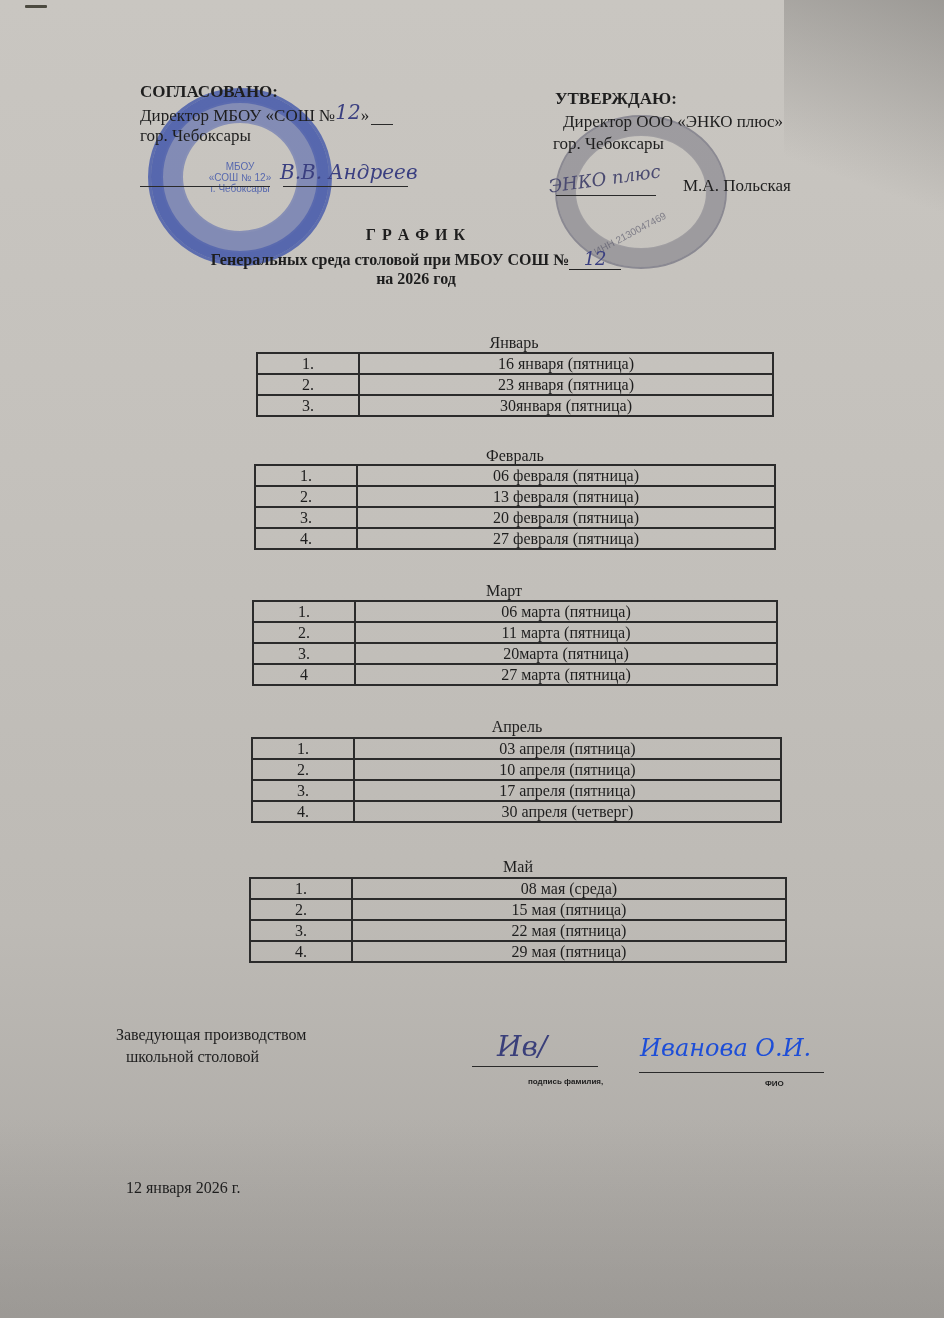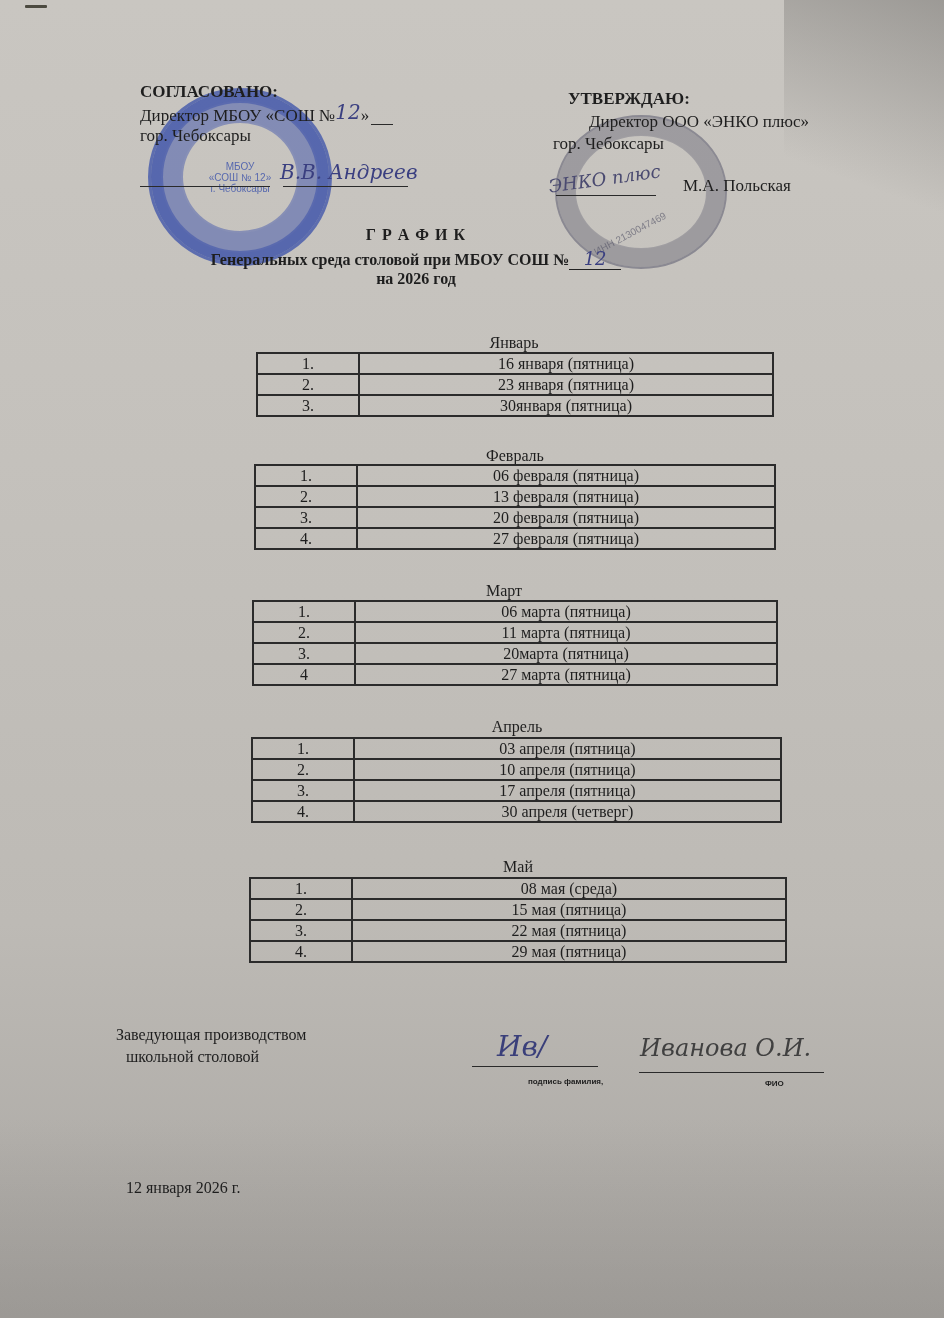--- a/index.html
+++ b/index.html
@@ -79,22 +79,22 @@
   <div class="sigline" style="left:371px; top:124px; width:22px;"></div>
   <div class="abs hdr" style="left:140px; top:126px;">гор. Чебоксары</div>
   <div class="sigline" style="left:140px; top:186px; width:130px;"></div>
   <div class="sigline" style="left:283px; top:186px; width:125px;"></div>
   <div class="handwriting" style="left:280px; top:160px; font-size:20px;">В.В. Андреев</div>
 </div>
 
 <div>
   <div class="stamp2" style="left:555px; top:115px; width:168px; height:150px;"></div>
   <div class="stamp2-text" style="left:590px; top:228px;">ИНН 2130047469</div>
-  <div class="abs bold hdr" style="left:555px; top:89px;margin-left:13px;">УТВЕРЖДАЮ:</div>
-  <div class="abs hdr" style="left:589px; top:112px;">Директор ООО «ЭНКО плюс»</div>
+  <div class="abs bold hdr" style="left:555px; top:89px;">УТВЕРЖДАЮ:</div>
+  <div class="abs hdr" style="left:563px; top:112px;">Директор ООО «ЭНКО плюс»</div>
   <div class="abs hdr" style="left:553px; top:134px;">гор. Чебоксары</div>
   <div class="sigline" style="left:556px; top:195px; width:100px;"></div>
   <div class="handwriting" style="left:548px; top:168px; font-size:18px; color:#4a4a70; transform:rotate(-8deg);">ЭНКО плюс</div>
   <div class="abs hdr" style="left:683px; top:176px;">М.А. Польская</div>
 </div>
 
 <div class="title" style="top:226px; font-size:16px; letter-spacing:1px;">Г Р А Ф И К</div>
 <div class="title" style="top:248px;">
   <span>Генеральных среда столовой при МБОУ СОШ №</span><span style="display:inline-block; width:52px; border-bottom:1px solid #222; text-align:center;"><span class="handwriting" style="position:relative; font-size:18px; font-weight:normal;">12</span></span>
 </div>
@@ -206,17 +206,17 @@
 </tbody>
   </table>
 
 <div class="footer-text" style="left:116px; top:1025px;">Заведующая производством</div>
 <div class="footer-text" style="left:126px; top:1047px;">школьной столовой</div>
 
 <div class="handwriting" style="left:497px; top:1030px; font-size:28px; color:#3a3f7a;">Ив/</div>
 <div class="sigline" style="left:472px; top:1066px; width:126px;"></div>
 <div class="small" style="left:496px; top:1077px;padding-left:32px;">подпись фамилия,</div>
 
-<div class="handwriting" style="left:640px; top:1034px; font-size:24px; color:#404040;">Иванова О.И.</div>
+<div class="handwriting" style="left:640px; top:1034px; font-size:24px; color:#1d4ed8;">Иванова О.И.</div>
 <div class="sigline" style="left:639px; top:1072px; width:185px;"></div>
 <div class="small" style="left:765px; top:1079px;">ФИО</div>
 
 <div class="footer-text" style="left:126px; top:1178px;">12 января  2026 г.</div>
 
 </body></html>

